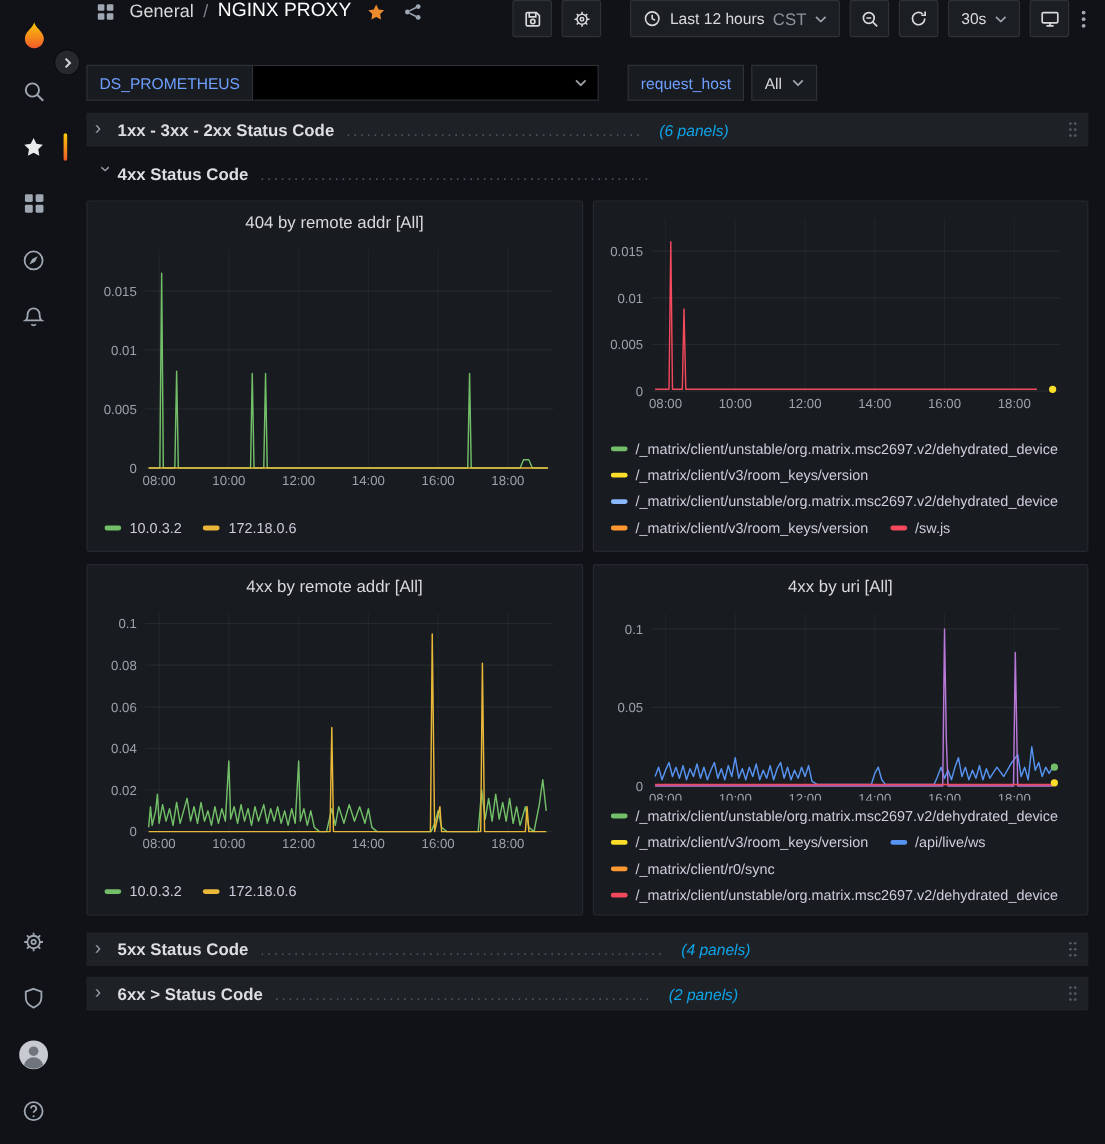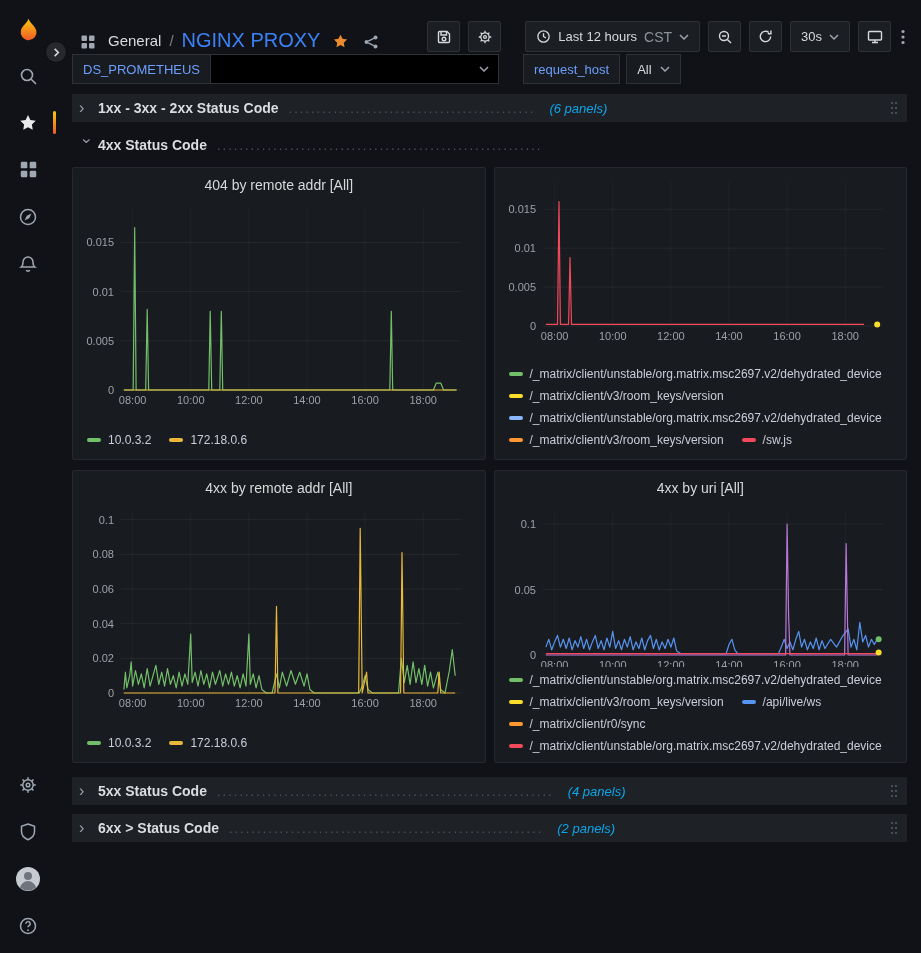--- a/index.html
+++ b/index.html
@@ -16,27 +16,27 @@
              align-items:center;justify-content:center;padding:0;cursor:pointer;z-index:6}
   .sb-item{position:relative;width:100%;height:47px;display:flex;align-items:center;
            justify-content:center;color:#9fa7b3;cursor:pointer}
   .sb-item.active{color:#e9eaeb}
   .sb-item.active::after{content:"";position:absolute;right:0;top:12px;bottom:12px;width:3px;
            border-radius:2px;background:linear-gradient(#fbca0a,#f05a28)}
   .sb-spacer{flex:1}
 
   
   .app{margin-left:56px}
-  .topbar{height:52px;display:flex;align-items:flex-end;gap:10px;padding:16px 14px 0 22px}
+  .topbar{height:52px;display:flex;align-items:flex-start;gap:10px;padding:0 14px 0 22px}
   .icon-plain{background:none;border:none;color:#9fa7b3;padding:2px;display:flex;
               align-items:center;cursor:pointer}
   .crumbs{display:flex;align-items:center;gap:8px;white-space:nowrap}
   .crumb{color:#d8d9da;font-size:15px;cursor:pointer}
   .sep{color:#7b8087;font-size:15px}
-  .crumb-title{color:#3b82f6;font-size:20px;font-weight:500}
+  .crumb-title{color:#ffffff;font-size:16px;font-weight:500}
   .tb-right{margin-left:auto;display:flex;align-items:center;gap:8px}
   .btn{height:31px;min-width:32px;background:#1b1e23;border:1px solid #2e3136;border-radius:2px;
        color:#d8d9da;display:flex;align-items:center;justify-content:center;gap:7px;
        padding:0 10px;font-size:13px;cursor:pointer;font-family:inherit;white-space:nowrap}
   .btn.sq{width:33px;padding:0}
   .tz{color:#8e939b;font-size:14px}
   .hgap{width:8px}
 
   
   .submenu{display:flex;align-items:center;padding:2px 14px 10px 16px}

